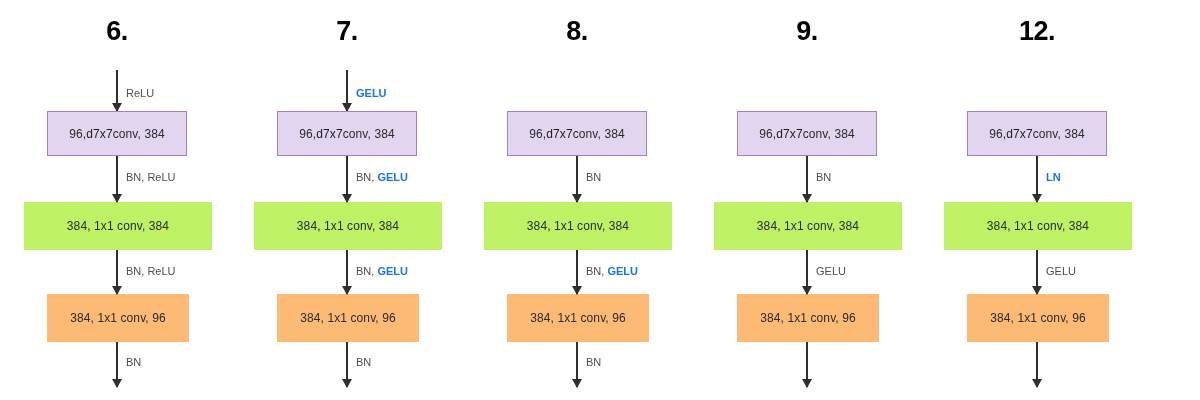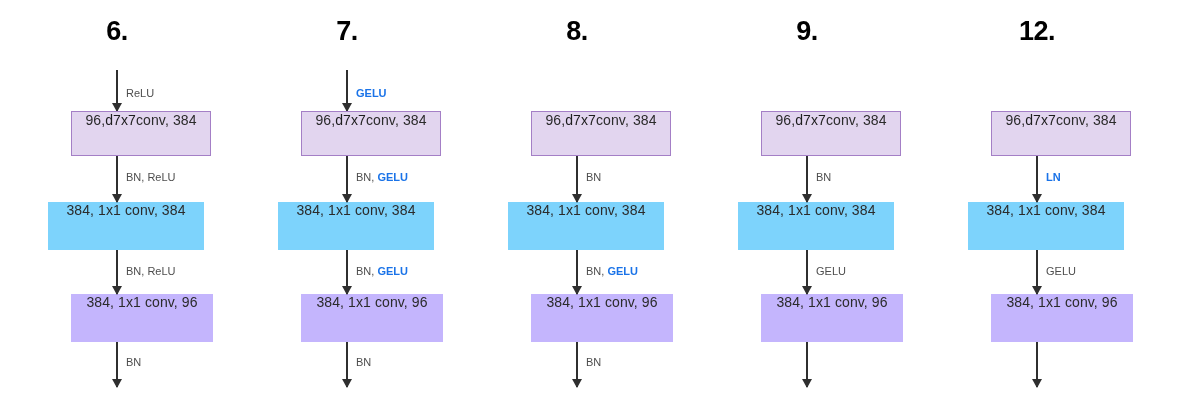--- a/index.html
+++ b/index.html
@@ -35,45 +35,44 @@
     font-weight: bold;
     color: #000000;
     letter-spacing: -0.5px;
     line-height: 1;
   }
   
   .box {
     position: absolute;
     box-sizing: border-box;
     display: flex;
-    align-items: flex-start;
+    align-items: center;
     justify-content: center;
-    font-size: 14px;
+    font-size: 12px;
     color: #2b2b2b;
     white-space: nowrap;
     letter-spacing: 0.1px;
-    margin-left: 24px;
   }
   .box-purple {
     background: #e2d5ef;
     border: 1px solid #a47fc6;
     left: 45px;
     width: 140px;
     top: 111px;
     height: 45px;
   }
   .box-red-wide {
-    background: #7dd3fc;
+    background: #bef264;
     left: 22px;
-    width: 156px;
+    width: 188px;
     top: 202px;
     height: 48px;
   }
   .box-red-narrow {
-    background: #c4b5fd;
+    background: #fdba74;
     left: 45px;
     width: 142px;
     top: 294px;
     height: 48px;
   }
   .box b { font-weight: normal; color: #1d1d1d; }
   
   .arrow {
     position: absolute;
     left: 114px;

